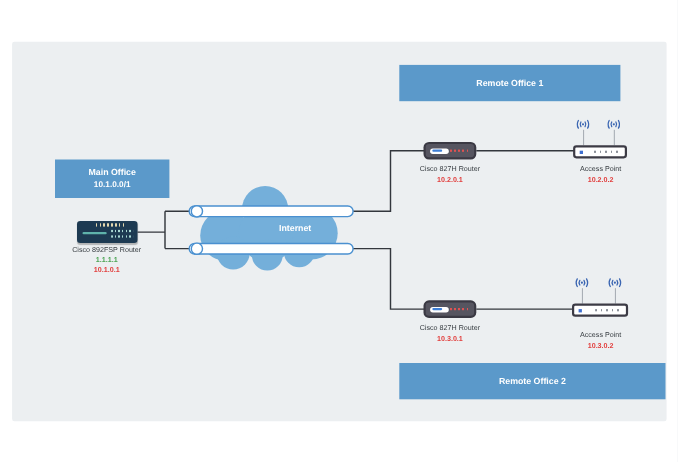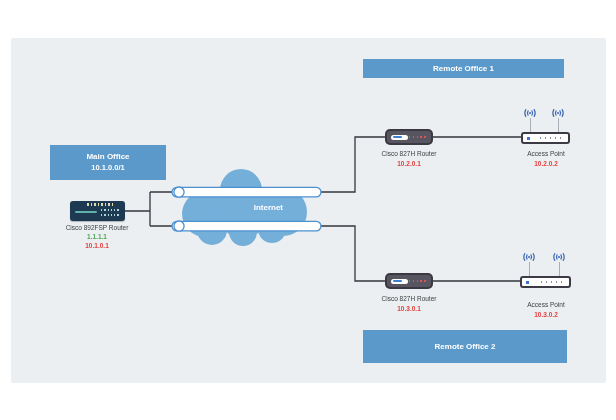--- a/index.html
+++ b/index.html
@@ -80,36 +80,36 @@
   <g fill="#ffffff" stroke="#4a90d0" stroke-width="1.3">
     <rect x="172" y="187.3" width="149" height="9.6" rx="4.8"></rect>
     <circle cx="179" cy="192.1" r="5.1"></circle>
     <rect x="172" y="221.3" width="149" height="9.6" rx="4.8"></rect>
     <circle cx="179" cy="226.1" r="5.1"></circle>
   </g>
 </svg>
 
 <div class="internet-label">Internet</div>
 
-<div class="office-box" style="left:50px;top:145px;width:116px;height:35px">
+<div class="office-box" style="left:50px;top:145px;width:104px;height:35px">
   <div class="office-title">Main Office</div>
   <div class="office-subnet">10.1.0.0/1</div>
 </div>
 
 <div class="router892" style="left:70px;top:201px">
   <div class="r892-vents"></div>
   <div class="r892-slot"></div>
   <div class="r892-dots row1"></div>
   <div class="r892-dots row2"></div>
 </div>
 <div class="dev-label" style="left:42px;top:224px;width:110px">Cisco 892FSP Router</div>
 <div class="dev-ip ip-green" style="left:42px;top:233px;width:110px">1.1.1.1</div>
 <div class="dev-ip ip-red" style="left:42px;top:242px;width:110px">10.1.0.1</div>
 
-<div class="office-box" style="left:363px;top:59px;width:201px;height:19px">
+<div class="office-box" style="left:363px;top:59px;width:201px;height:33px">
   <div class="office-title">Remote Office 1</div>
 </div>
 
 <div class="router827" style="left:385px;top:129px">
   <div class="r827-inner">
     <div class="r827-pill">
       <div class="r827-led"></div>
     </div>
     <div class="r827-dots"></div>
   </div>
@@ -179,15 +179,15 @@
     <circle cx="10" cy="8.5" r="1.4" fill="#3b66b2"></circle>
   </svg>
   <div class="ap-bar" style="width:47px">
     <div class="ap-led"></div>
     <div class="ap-dots"></div>
   </div>
 </div>
 <div class="dev-label" style="left:496px;top:301px;width:100px">Access Point</div>
 <div class="dev-ip ip-red" style="left:496px;top:311px;width:100px">10.3.0.2</div>
 
-<div class="office-box" style="left:363px;top:330px;width:204px;height:33px">
+<div class="office-box" style="left:363px;top:330px;width:242px;height:33px">
   <div class="office-title">Remote Office 2</div>
 </div>
 
 </body></html>

